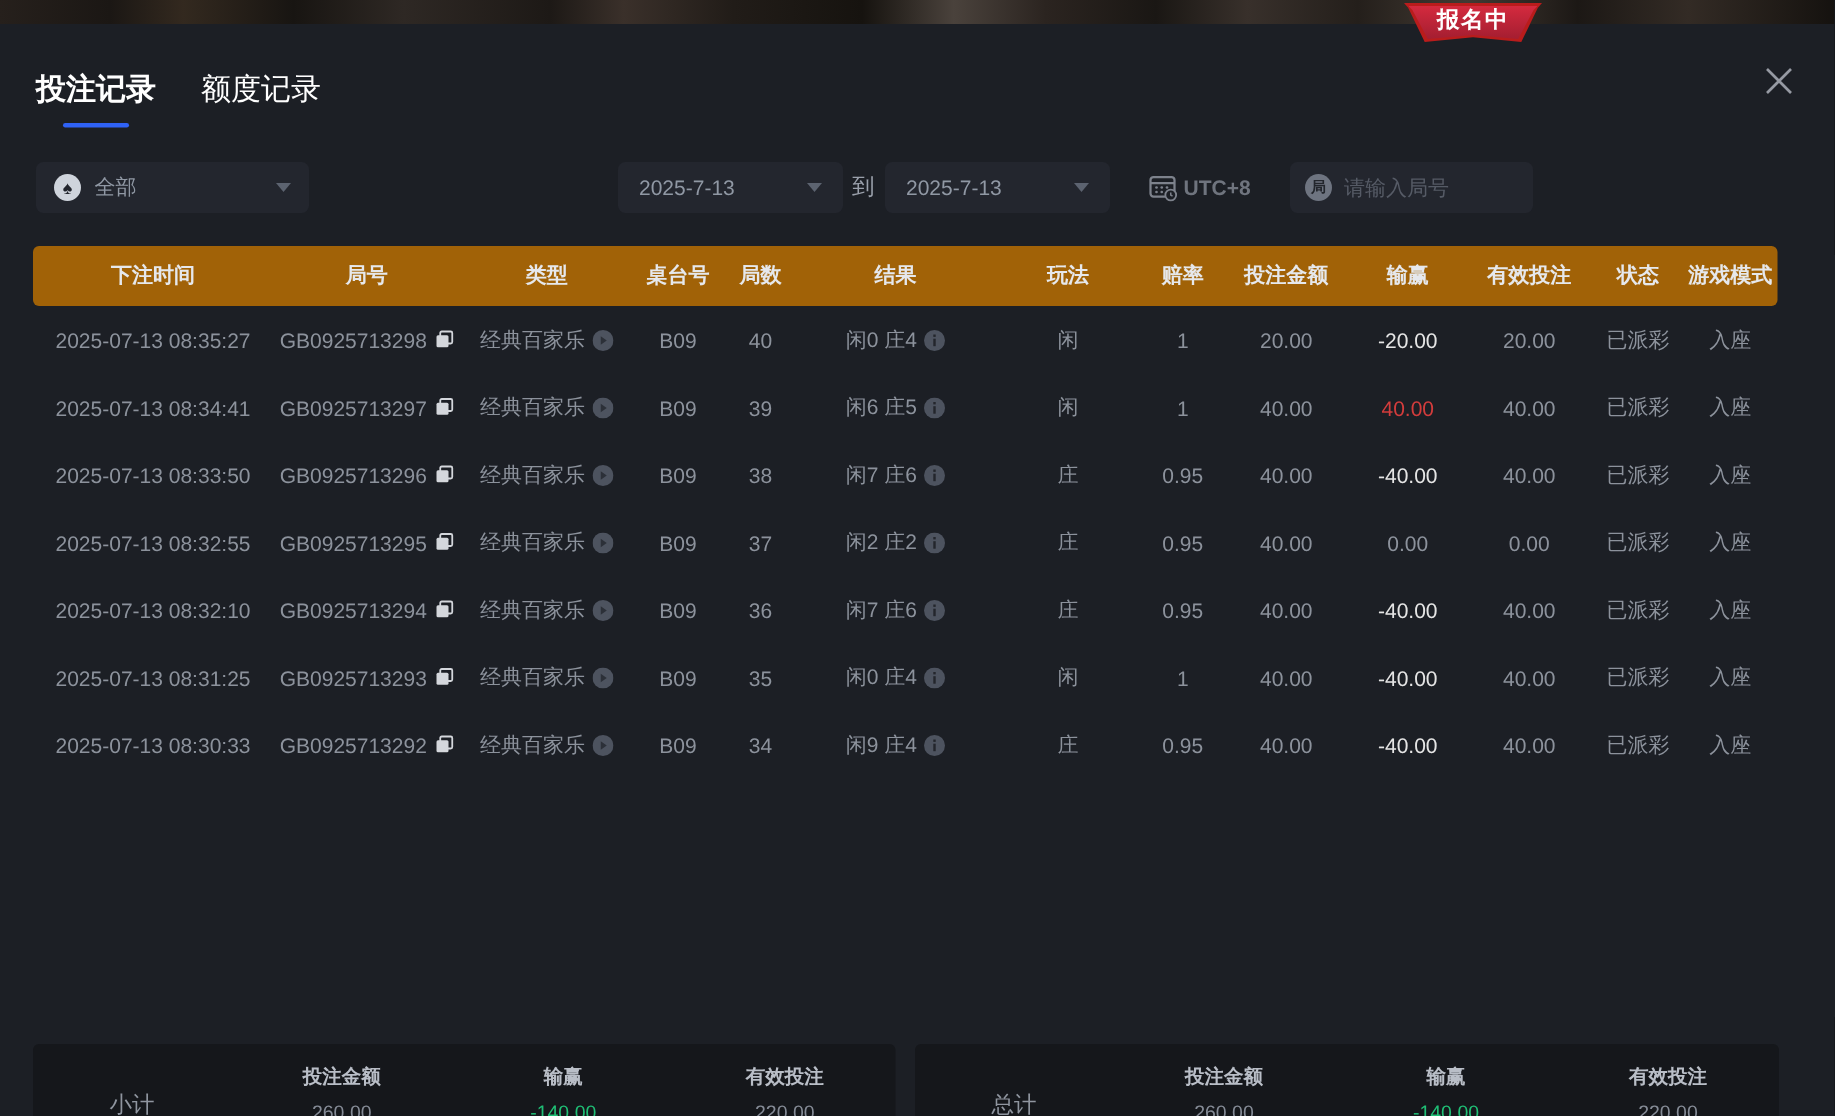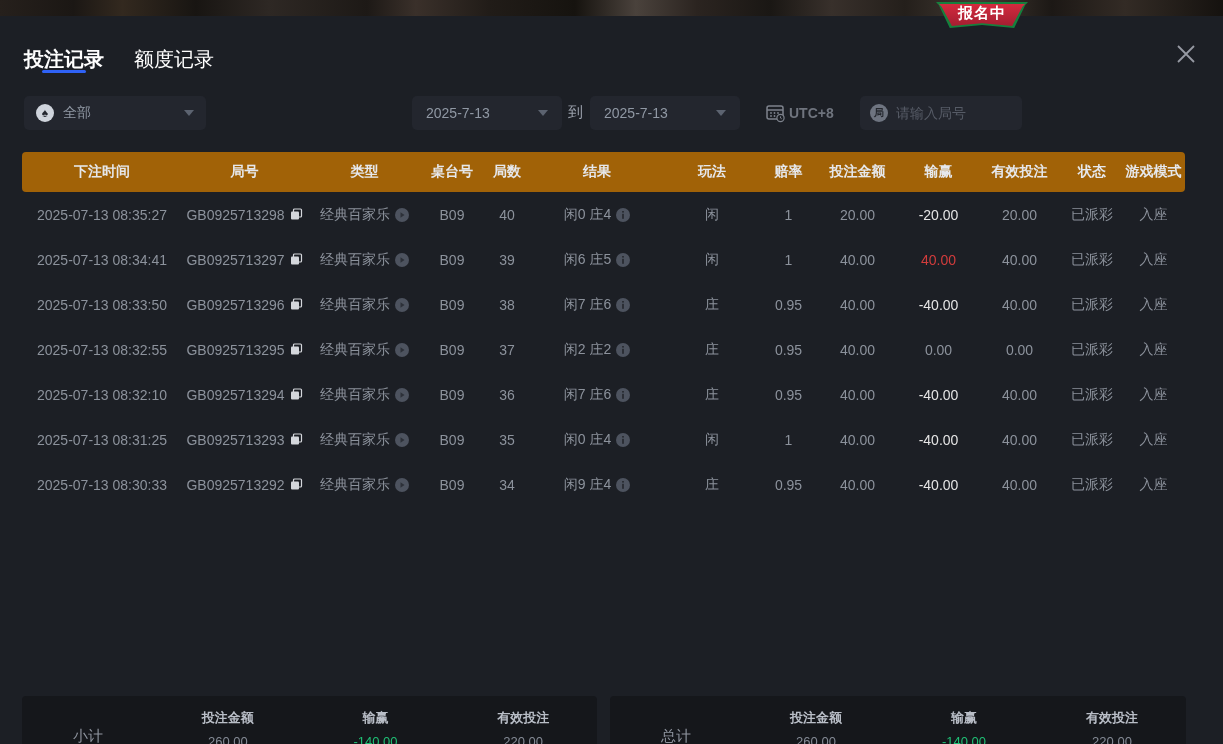--- a/index.html
+++ b/index.html
@@ -12,21 +12,21 @@
   
   .video-strip {
     position:absolute; top:0; left:0; width:1223px; height:16px;
     background:linear-gradient(90deg,#26201c 0%,#1b1714 6%,#33291f 10%,#181512 16%,
       #2e2824 22%,#1d1916 30%,#3a302a 34%,#211c18 40%,#16130f 47%,#4a423c 52%,
       #2b2420 57%,#1a1714 63%,#38302b 68%,#241f1b 74%,#423a33 80%,#1c1815 86%,
       #332b25 92%,#15120f 100%);
   }
   .badge {
     position:absolute; left:936px; top:2px; width:92px; height:26px; z-index:30;
-    background:#15803d;
+    background:#b91c1c;
     clip-path:polygon(0 0,100% 0,97% 12%,85% 100%,50% 88%,15% 100%,3% 12%);
     display:flex; align-items:center; justify-content:center;
   }
   .badge-inner {
     width:86px; height:22px; background:linear-gradient(180deg,#d42a3e,#a41e31);
     clip-path:polygon(0 0,100% 0,97% 12%,85% 100%,50% 88%,15% 100%,3% 12%);
     display:flex; align-items:center; justify-content:center;
     color:#fff; font-size:15px; font-weight:bold; letter-spacing:1px;
     padding-bottom:3px;
   }
@@ -34,21 +34,21 @@
   
   .modal {
     position:absolute; top:16px; left:0; width:1223px; height:728px;
     background:#1c1f25;
   }
   .close-btn { position:absolute; top:27px; right:26px; width:22px; height:22px; cursor:pointer; }
   .close-btn svg { width:22px; height:22px; }
 
   
   .tabs { display:flex; gap:30px; padding:30px 0 0 24px; }
-  .tab { font-size:20px; cursor:pointer; position:relative; }
+  .tab { font-size:20px; cursor:pointer; position:relative; padding-bottom:12px; }
   .tab.active { color:#ffffff; font-weight:bold; }
   .tab.inactive { color:#ffffff; }
   .tab.active::after {
     content:""; position:absolute; left:50%; transform:translateX(-50%);
     bottom:0; width:44px; height:3px; border-radius:2px; background:#2f62f6;
   }
 
   
   .filters { position:relative; height:34px; margin-top:23px; }
   .ctrl {

